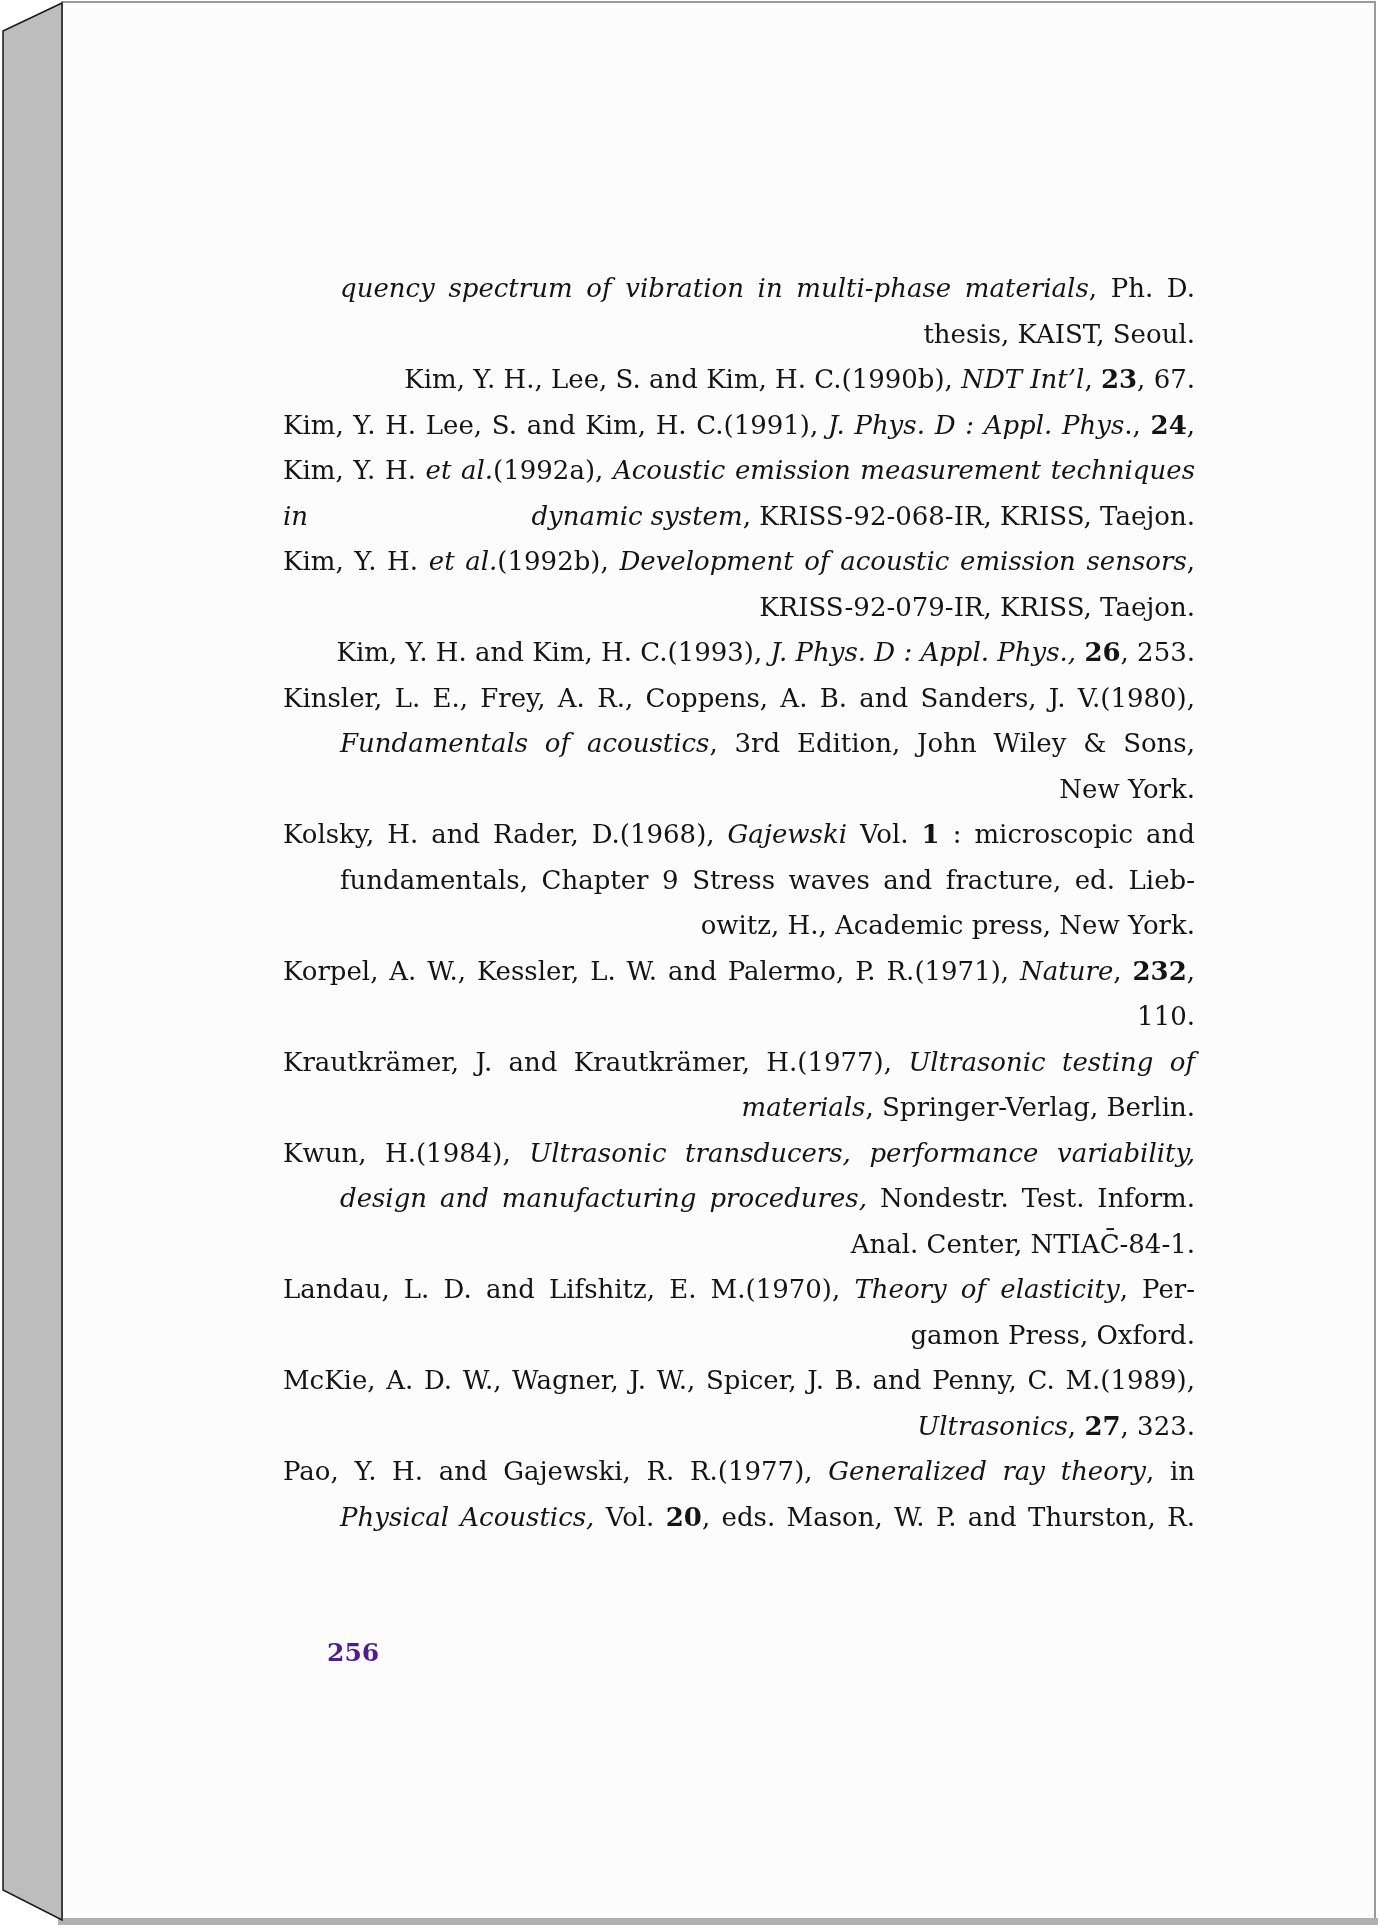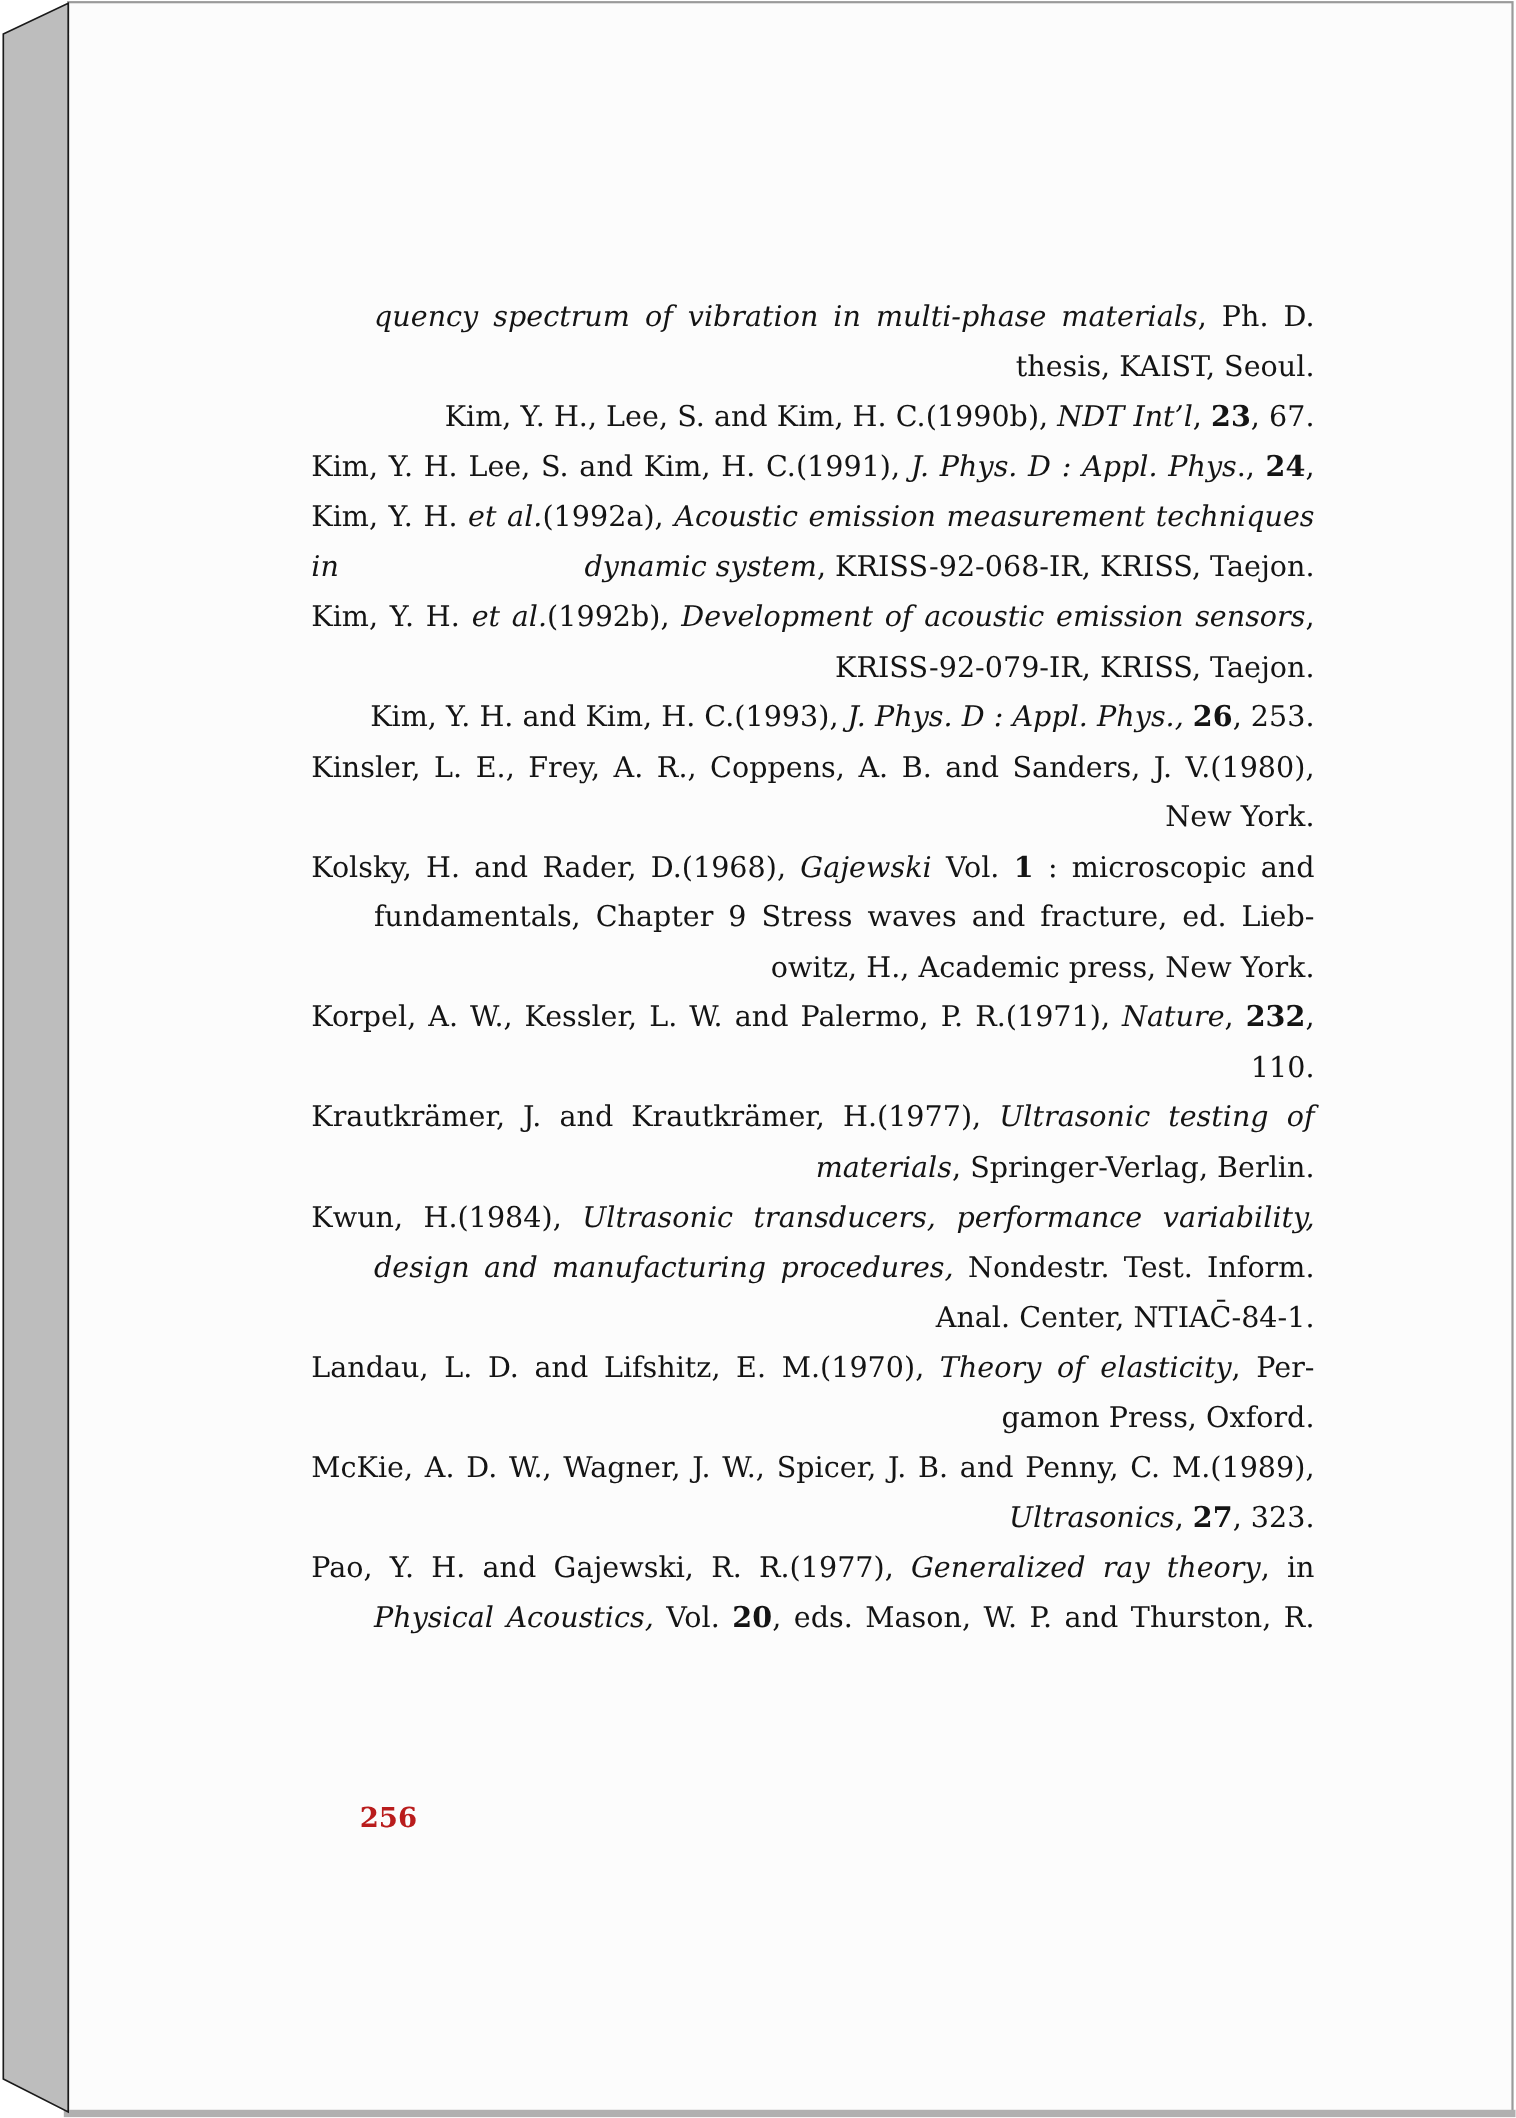--- a/index.html
+++ b/index.html
@@ -31,21 +31,21 @@
   .seg.r { font-style: normal; }
   .seg.i { font-style: italic; }
   .seg.b { font-weight: bold; }
   .pagenum {
     position: absolute;
     left: 327px;
     top: 1638px;
     font-family: "DejaVu Serif", "Liberation Serif", serif;
     font-size: 25px;
     font-weight: bold;
-    color: #b91c1c;
+    color: #4c1d95;
   }
 </style>
 </head>
 <body>
 
 <div class="book">
 
   <svg class="frame" width="1378" height="1925" viewBox="0 0 1378 1925">
     <rect x="62" y="2" width="1313" height="1918" fill="#fcfcfc" stroke="#9a9a9a" stroke-width="2"></rect>
     <rect x="58" y="1918" width="1320" height="7" fill="#b0b0b0" stroke="none"></rect>
@@ -69,20 +69,21 @@
       </div>
       <div class="reference">
         <div class="line author just"><span class="seg r">Kim, Y. H. </span><span class="seg i">et al.</span><span class="seg r">(1992b), </span><span class="seg i">Development of acoustic emission sensors</span><span class="seg r">,</span></div>
         <div class="line cont"><span class="seg r">KRISS-92-079-IR, KRISS, Taejon.</span></div>
       </div>
       <div class="reference">
         <div class="line author"><span class="seg r">Kim, Y. H. and Kim, H. C.(1993), </span><span class="seg i">J. Phys. D : Appl. Phys., </span><span class="seg b">26</span><span class="seg r">, 253.</span></div>
       </div>
       <div class="reference">
         <div class="line author just"><span class="seg r">Kinsler, L. E., Frey, A. R., Coppens, A. B. and Sanders, J. V.(1980),</span></div>
+        <div class="line cont just"><span class="seg i">Fundamentals of acoustics</span><span class="seg r">, 3rd Edition, John Wiley &amp; Sons,</span></div>
         <div class="line cont"><span class="seg r">New York.</span></div>
       </div>
       <div class="reference">
         <div class="line author just"><span class="seg r">Kolsky, H. and Rader, D.(1968), </span><span class="seg i">Gajewski</span><span class="seg r"> Vol. </span><span class="seg b">1</span><span class="seg r"> : microscopic and</span></div>
         <div class="line cont just"><span class="seg r">fundamentals, Chapter 9 Stress waves and fracture, ed. Lieb-</span></div>
         <div class="line cont"><span class="seg r">owitz, H., Academic press, New York.</span></div>
       </div>
       <div class="reference">
         <div class="line author just"><span class="seg r">Korpel, A. W., Kessler, L. W. and Palermo, P. R.(1971), </span><span class="seg i">Nature</span><span class="seg r">, </span><span class="seg b">232</span><span class="seg r">,</span></div>
         <div class="line cont"><span class="seg r">110.</span></div>

